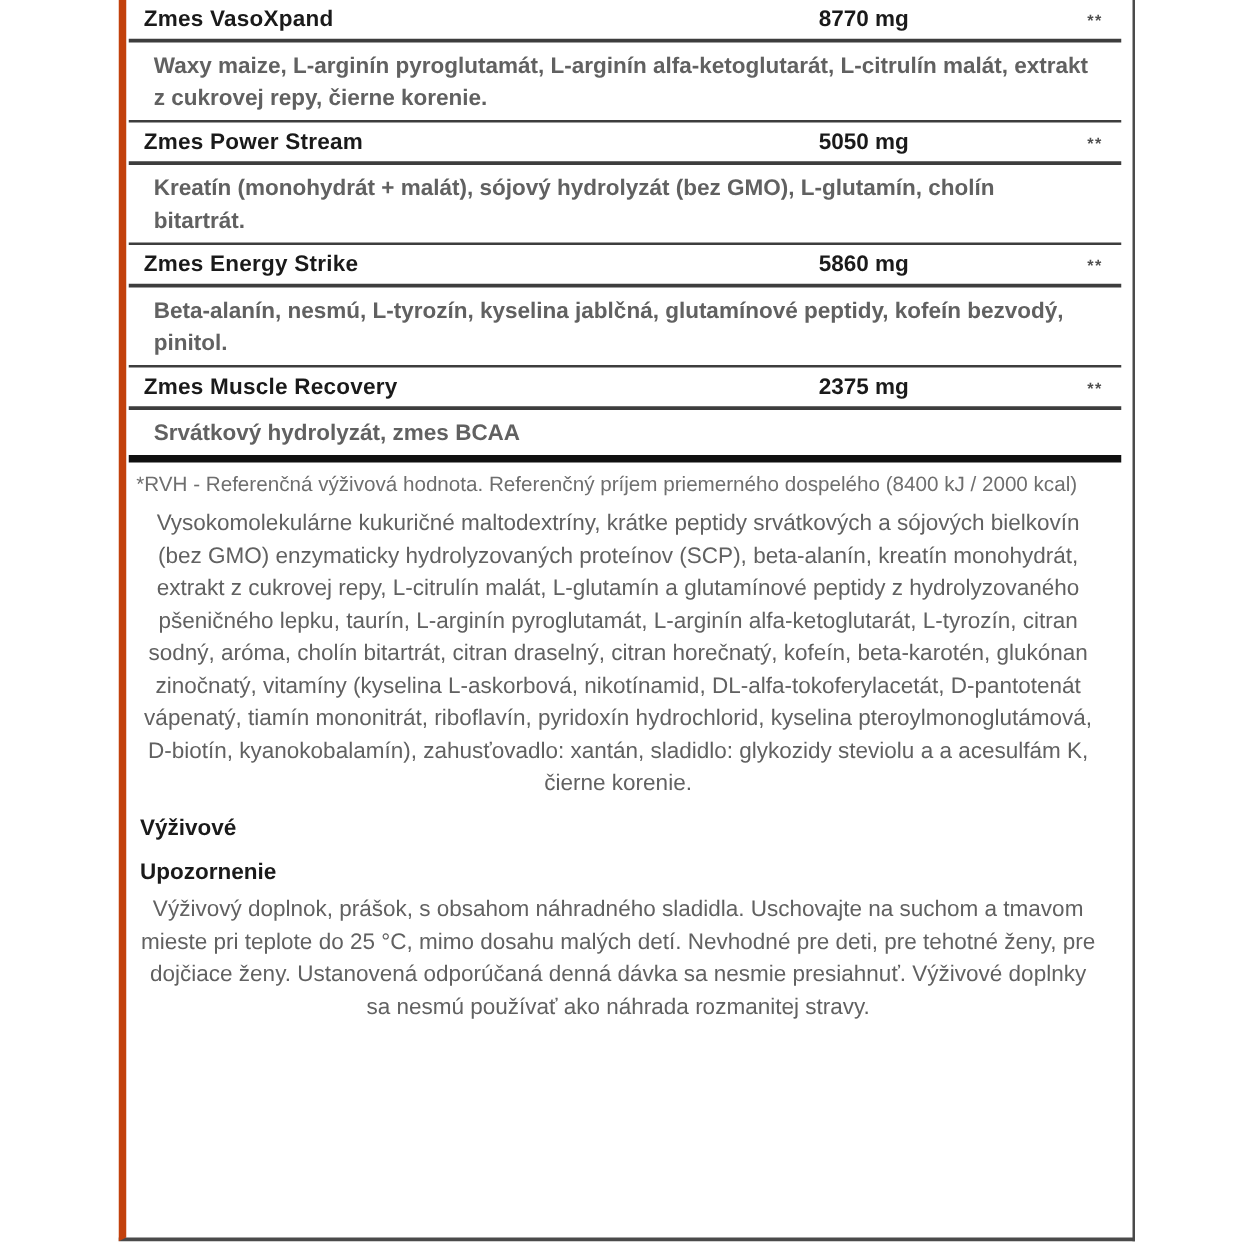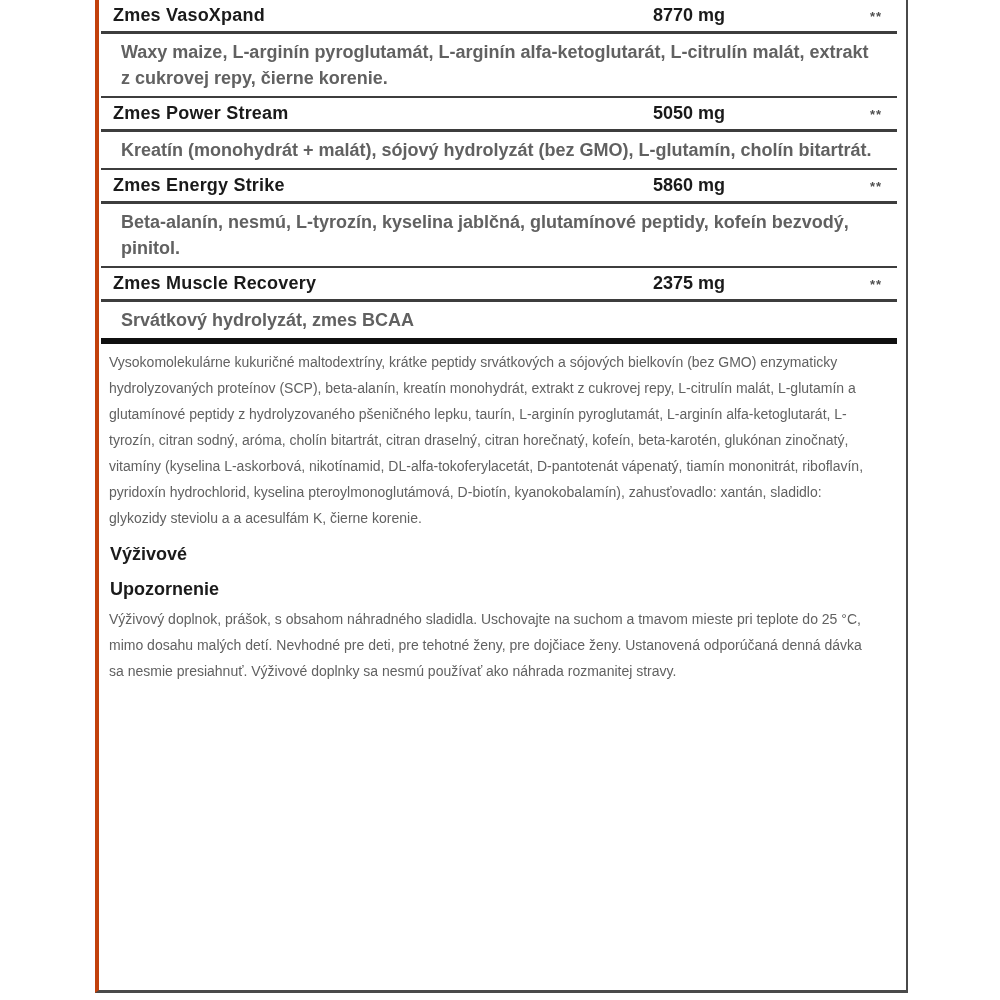--- a/index.html
+++ b/index.html
@@ -3,21 +3,21 @@
 <meta charset="utf-8">
 <style>
   * { margin:0; padding:0; box-sizing:border-box; }
   html,body { width:1000px; height:1000px; background:#ffffff;
               font-family:"Liberation Sans", sans-serif; overflow:hidden; }
   .page { position:relative; width:1000px; height:1000px; background:#ffffff; }
 
   .panel {
     position:absolute; left:95px; top:0;
     width:813px; height:993px;
-    border-left:4px solid #c2410c;
+    border-left:6px solid #c2410c;
     border-right:2px solid #4a4a4a;
     border-bottom:3px solid #4a4a4a;
   }
 
   
   .blend-header {
     display:flex; align-items:baseline;
     padding:4px 8px 3px 14px;
     font-weight:bold; font-size:18px; line-height:23px; color:#1a1a1a;
   }
@@ -41,21 +41,21 @@
   }
   .footnote + .footnote { margin-top:9px; }
 
   
   .section-heading {
     margin:12px 26px 0 11px;
     font-weight:bold; font-size:18px; line-height:23px; color:#1a1a1a;
   }
   .section-text {
     margin:5px 28px 0 10px;
-    font-size:14px; line-height:26px; color:#616161;
+    font-size:18px; line-height:26px; color:#616161;text-align:center;
   }
 </style>
 </head>
 <body>
 
 <div class="page">
   <div class="panel">
 
     <div class="blend-header">
       <span class="bh-name">Zmes VasoXpand</span>
@@ -86,20 +86,21 @@
 
     <div class="blend-header">
       <span class="bh-name">Zmes Muscle Recovery</span>
       <span class="bh-amount">2375 mg</span>
       <span class="bh-stars">**</span>
     </div>
     <div class="rule"></div>
     <div class="blend-ingredients">Srvátkový hydrolyzát, zmes BCAA</div>
     <div class="rule thick"></div>
 
+    <div class="footnote">*RVH - Referenčná výživová hodnota. Referenčný príjem priemerného dospelého (8400 kJ / 2000 kcal)</div>
 
     <div class="section-text">Vysokomolekulárne kukuričné maltodextríny, krátke peptidy srvátkových a sójových bielkovín (bez GMO) enzymaticky hydrolyzovaných proteínov (SCP), beta-alanín, kreatín monohydrát, extrakt z cukrovej repy, L-citrulín malát, L-glutamín a glutamínové peptidy z hydrolyzovaného pšeničného lepku, taurín, L-arginín pyroglutamát, L-arginín alfa-ketoglutarát, L-tyrozín, citran sodný, aróma, cholín bitartrát, citran draselný, citran horečnatý, kofeín, beta-karotén, glukónan zinočnatý, vitamíny (kyselina L-askorbová, nikotínamid, DL-alfa-tokoferylacetát, D-pantotenát vápenatý, tiamín mononitrát, riboflavín, pyridoxín hydrochlorid, kyselina pteroylmonoglutámová, D-biotín, kyanokobalamín), zahusťovadlo: xantán, sladidlo: glykozidy steviolu a a acesulfám K, čierne korenie.</div>
 
     <div class="section-heading">Výživové</div>
 
     <div class="section-heading">Upozornenie</div>
     <div class="section-text">Výživový doplnok, prášok, s obsahom náhradného sladidla. Uschovajte na suchom a tmavom mieste pri teplote do 25 °C, mimo dosahu malých detí. Nevhodné pre deti, pre tehotné ženy, pre dojčiace ženy. Ustanovená odporúčaná denná dávka sa nesmie presiahnuť. Výživové doplnky sa nesmú používať ako náhrada rozmanitej stravy.</div>
 
   </div>
 </div>

